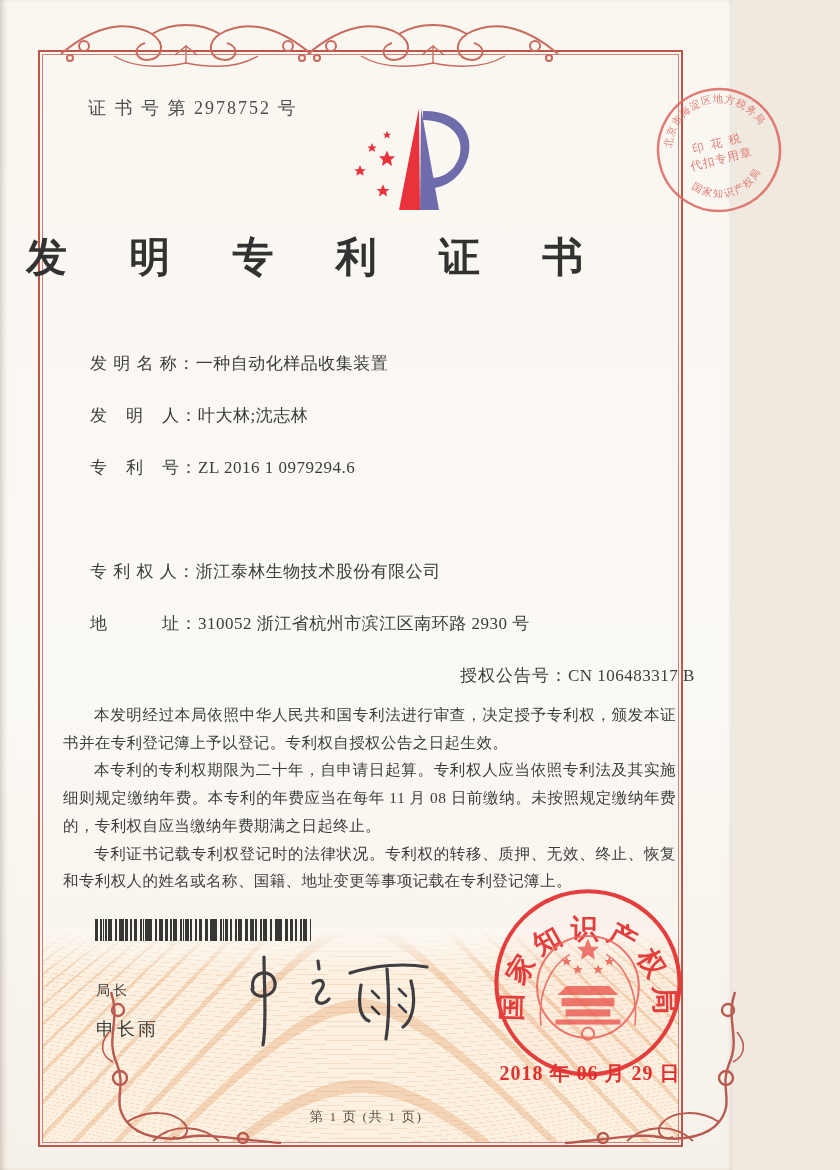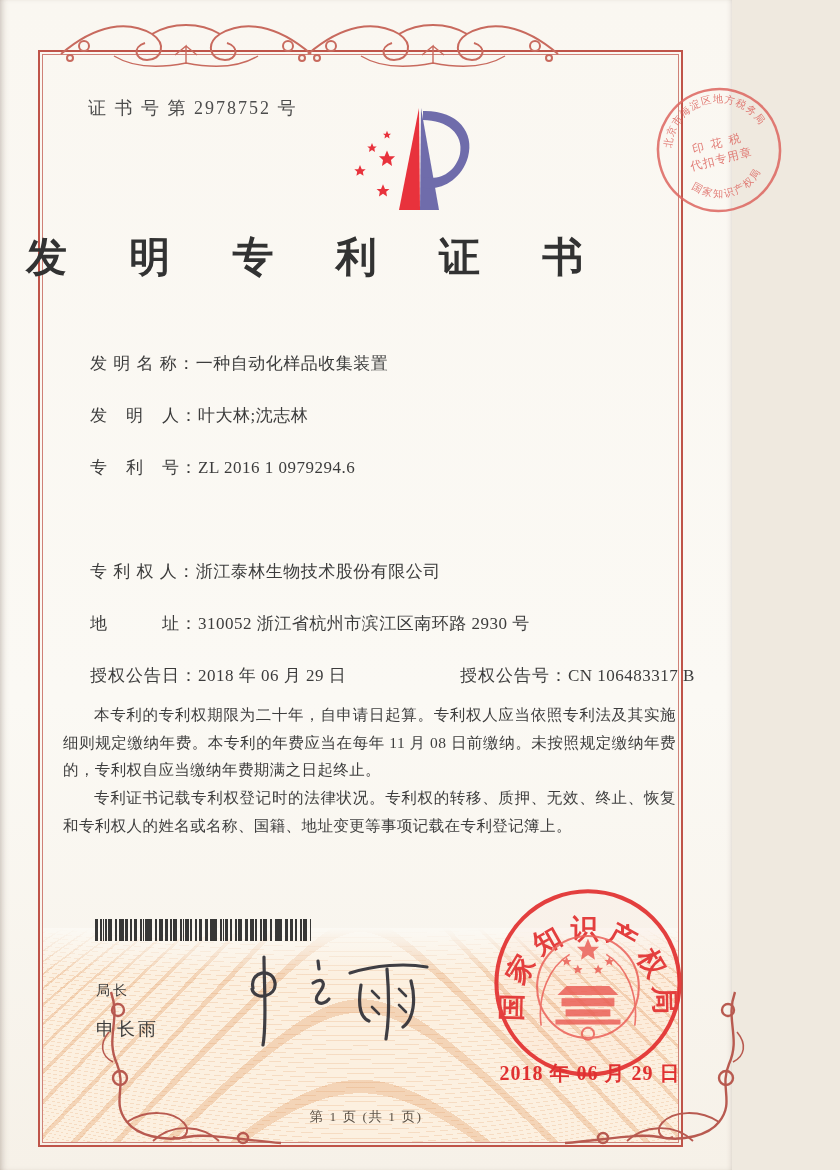--- a/index.html
+++ b/index.html
@@ -154,24 +154,24 @@
     </g>
   </svg>
 
   <div class="title">发 明 专 利 证 书</div>
 
   <div class="frow" style="top:352px"><span class="flabel">发 明 名 称：</span><span>一种自动化样品收集装置</span></div>
   <div class="frow" style="top:404px"><span class="flabel">发　明　人：</span><span>叶大林;沈志林</span></div>
   <div class="frow" style="top:456px"><span class="flabel">专　利　号：</span><span>ZL 2016 1 0979294.6</span></div>
   <div class="frow" style="top:560px"><span class="flabel">专 利 权 人：</span><span>浙江泰林生物技术股份有限公司</span></div>
   <div class="frow" style="top:612px"><span class="flabel">地　　　址：</span><span>310052 浙江省杭州市滨江区南环路 2930 号</span></div>
-  <div class="frow" style="top:664px"><span class="flabel">授权公告日：</span><span>2018 年 06 月 29 日</span></div>
   <div class="frow" style="top:664px;left:460px"><span class="flabel">授权公告号：</span><span>CN 106483317 B</span></div>
 
   <div class="paras">
+    <p>本发明经过本局依照中华人民共和国专利法进行审查，决定授予专利权，颁发本证书并在专利登记簿上予以登记。专利权自授权公告之日起生效。</p>
     <p>本专利的专利权期限为二十年，自申请日起算。专利权人应当依照专利法及其实施细则规定缴纳年费。本专利的年费应当在每年 11 月 08 日前缴纳。未按照规定缴纳年费的，专利权自应当缴纳年费期满之日起终止。</p>
     <p>专利证书记载专利权登记时的法律状况。专利权的转移、质押、无效、终止、恢复和专利权人的姓名或名称、国籍、地址变更等事项记载在专利登记簿上。</p>
   </div>
 
   <div class="barcode"></div>
 
   <div class="officer-title">局长</div>
   <div class="officer-name">申长雨</div>
 
   <svg class="signature" viewBox="0 0 230 120">

